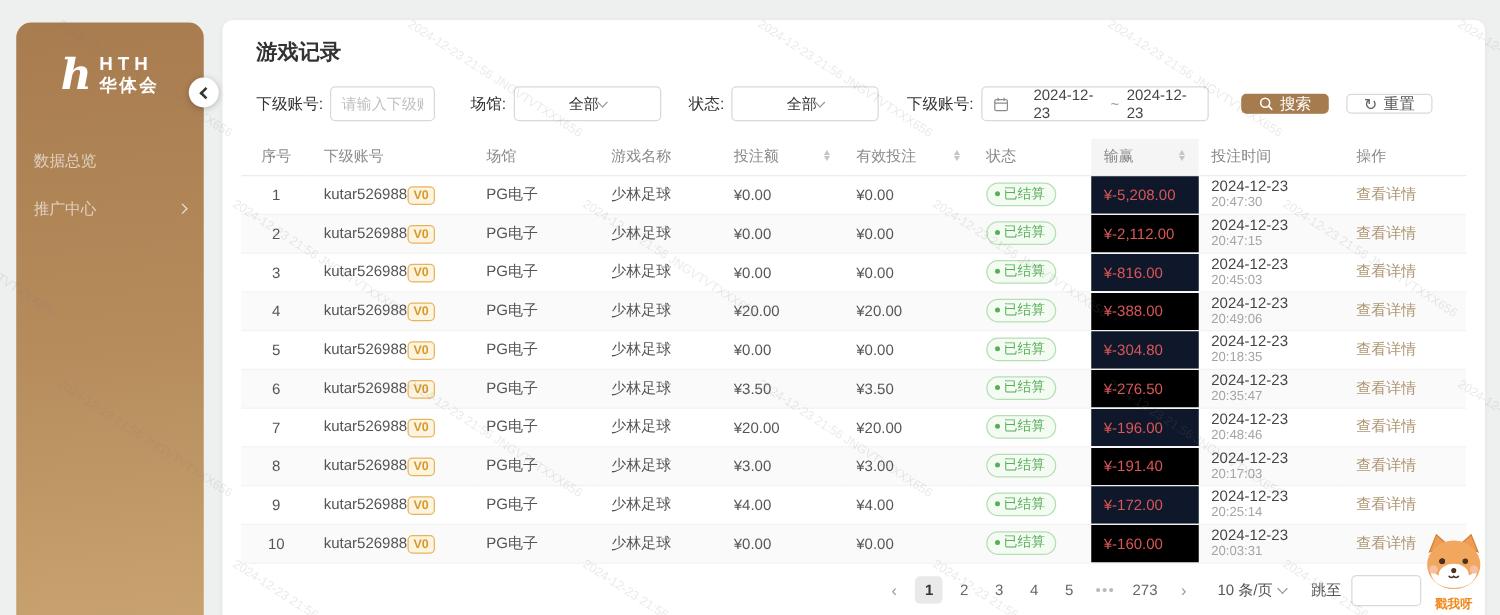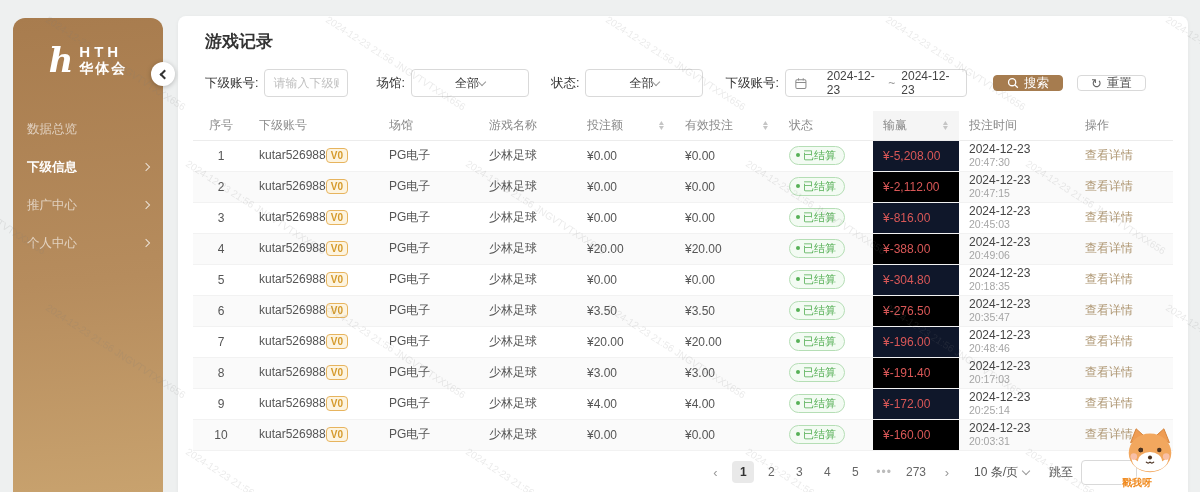--- a/index.html
+++ b/index.html
@@ -87,21 +87,21 @@
   .page-size { display:flex; align-items:center; gap:5px; margin-left:10px; cursor:pointer; color:#555; }
   .jump { display:flex; align-items:center; gap:8px; margin-left:14px; color:#555; }
   .jump input { width:56px; height:25px; border:1px solid #d9d9d9; border-radius:4px; outline:none; padding:0 6px; }
 
   
   .wm-layer { position:absolute; inset:0; overflow:hidden; pointer-events:none; z-index:40; }
   .wm { position:absolute; font-size:10px; color:rgba(125,125,125,.16); white-space:nowrap;
     transform:rotate(33deg); transform-origin:left top; }
 
   
-  .mascot { position:absolute; right:16px; bottom:2px; z-index:60; width:62px; text-align:left; cursor:pointer; }
+  .mascot { position:absolute; right:6px; bottom:2px; z-index:60; width:62px; text-align:center; cursor:pointer; }
   .mascot-label { font-size:10px; font-weight:bold; color:#f0891d; margin-top:-4px;
     text-shadow:-1px 0 #fff,1px 0 #fff,0 -1px #fff,0 1px #fff; }
 </style>
 </head>
 <body>
 
 <div class="wm-layer">
     <span class="wm" style="left: 50px; top: 14px;">2024-12-23 21:56 JNGVTVTXXX656</span>
     <span class="wm" style="left: 330px; top: 14px;">2024-12-23 21:56 JNGVTVTXXX656</span>
     <span class="wm" style="left: 610px; top: 14px;">2024-12-23 21:56 JNGVTVTXXX656</span>
@@ -132,30 +132,22 @@
       <span class="logo-bottom">华体会</span>
     </span>
   </div>
   <div class="collapse-btn">
     <span class="chev-left"></span>
   </div>
   <nav class="menu">
       <div class="menu-item">
         <span>数据总览</span>
       </div>
-      <div class="menu-item active">
-        <span>下级信息</span>
-        <span class="arrow-r"></span>
-      </div>
       <div class="menu-item">
         <span>推广中心</span>
-        <span class="arrow-r"></span>
-      </div>
-      <div class="menu-item">
-        <span>个人中心</span>
         <span class="arrow-r"></span>
       </div>
     </nav>
 </aside>
 
 <main class="card">
   <h1 class="page-title">游戏记录</h1>
 
   <div class="filters">
     <span class="f-label">下级账号:</span>

